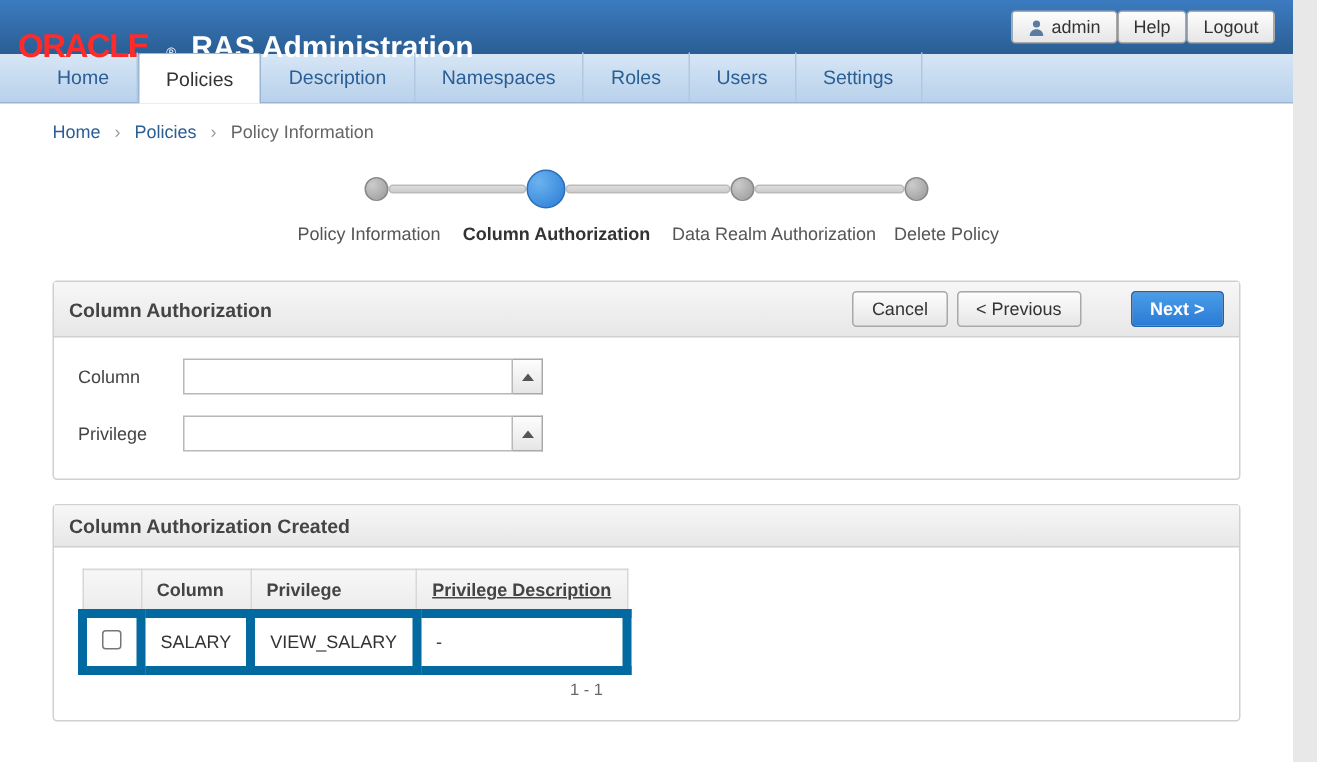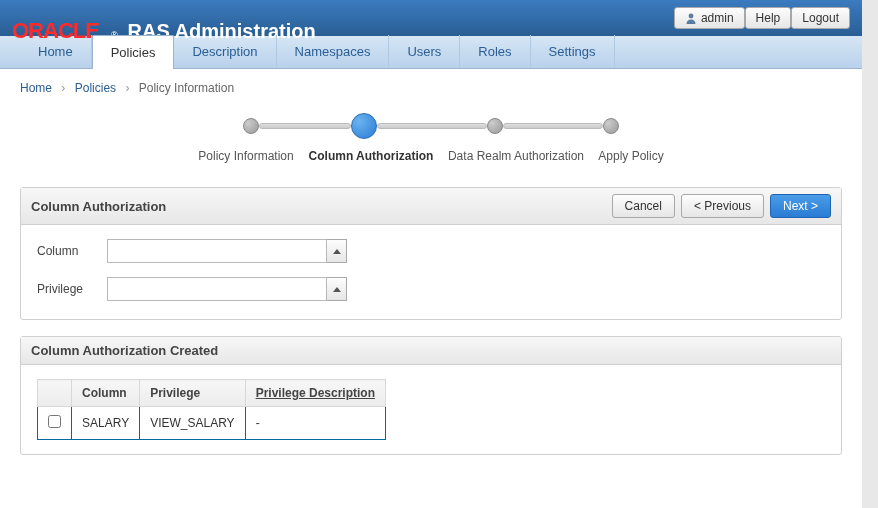--- a/index.html
+++ b/index.html
@@ -12,52 +12,52 @@
 .reg { color: #fff; font-size: 9px; vertical-align: super; margin-left: 2px; }
 .app-title { color: #fff; font-size: 20px; font-weight: bold; margin-top: 28px; }
 .header-right { margin-left: auto; display: flex; gap: 0; }
 .hbtn { background: linear-gradient(#fdfdfd,#e6e6e6); border: 1px solid #a8a8a8; border-radius: 3px; padding: 3px 10px; font-size: 12px; color: #333; cursor: pointer; display: flex; align-items: center; gap: 4px; }
 .user-ico { width: 12px; height: 12px; display: inline-block; }
 
 .tabbar { background: linear-gradient(#d6e6f5,#b8d1eb); height: 33px; display: flex; align-items: flex-end; padding: 0 20px; border-bottom: 1px solid #9ab6d3; }
 .tab { padding: 9px 18px; color: #2a5e94; cursor: pointer; border-right: 1px solid #b0c8e0; font-size: 13px; }
 .tab.active { background: #fff; color: #333; font-weight: normal; border-top: 1px solid #9ab6d3; border-left: 1px solid #9ab6d3; border-right: 1px solid #9ab6d3; border-radius: 2px 2px 0 0; position: relative; top: 1px; }
 
-.content { padding: 12px 20px; }
+.content { padding: 12px 35px; }
 .breadcrumb { color: #666; font-size: 12px; margin-bottom: 18px; }
 .breadcrumb a { color: #2a5e94; text-decoration: none; }
 .bc-sep { color: #999; margin: 0 6px; }
 
 .wizard { display: flex; justify-content: center; align-items: center; margin: 8px 0 24px; position: relative; }
 .wiz-line { height: 6px; background: linear-gradient(#ddd,#ccc); border-radius: 3px; border: 1px solid #bbb; flex: 0 0 auto; }
 .wiz-dot { width: 16px; height: 16px; border-radius: 50%; background: radial-gradient(circle at 30% 30%, #ccc, #999); border: 1px solid #888; }
 .wiz-dot.current { width: 26px; height: 26px; background: radial-gradient(circle at 30% 30%, #6bb3f0, #2a7bd4); border: 1px solid #2a6db8; }
 .wiz-labels { display: flex; justify-content: center; gap: 0; margin-top: 8px; color: #555; font-size: 12px; }
 .wiz-row { display: flex; align-items: center; justify-content: center; }
 .wiz-label { text-align: center; }
 .wiz-label.current { font-weight: bold; color: #333; }
 
 .panel { border: 1px solid #d0d0d0; border-radius: 3px; margin-bottom: 16px; }
 .panel-head { background: linear-gradient(#f7f7f7,#e7e7e7); border-bottom: 1px solid #d0d0d0; padding: 6px 10px; display: flex; align-items: center; }
 .panel-title { font-weight: bold; color: #444; font-size: 13px; }
 .panel-btns { margin-left: auto; display: flex; gap: 6px; }
 .btn { background: linear-gradient(#fdfdfd,#e6e6e6); border: 1px solid #a8a8a8; border-radius: 3px; padding: 4px 12px; font-size: 12px; color: #333; cursor: pointer; }
-.btn-primary { background: linear-gradient(#4a9de8,#2a7bd4); border: 1px solid #1e63b0; color: #fff; font-weight: normal; }
+.btn-primary { background: linear-gradient(#4a9de8,#2a7bd4); border: 1px solid #1e63b0; color: #fff; font-weight: bold; margin-left: 27px; }
 .panel-body { padding: 14px 16px; }
 
 .form-row { display: flex; align-items: center; margin-bottom: 14px; }
 .form-label { width: 70px; text-align: left; color: #444; font-size: 12px; }
 .combo { display: flex; }
 .combo input { width: 220px; height: 24px; border: 1px solid #b8b8b8; padding: 2px 4px; font-size: 12px; }
 .combo-btn { width: 20px; height: 24px; border: 1px solid #a8a8a8; border-left: none; background: linear-gradient(#fdfdfd,#e6e6e6); cursor: pointer; display: flex; align-items: center; justify-content: center; }
 .chev { width: 0; height: 0; border-left: 4px solid transparent; border-right: 4px solid transparent; border-bottom: 5px solid #555; }
 
 .table { border-collapse: collapse; }
 .table th { background: linear-gradient(#f7f7f7,#ececec); border: 1px solid #d8d8d8; padding: 6px 10px; text-align: left; font-weight: bold; color: #444; font-size: 12px; }
-.table td { border: 1px solid #0369a1; padding: 8px 10px; font-size: 12px; color: #333; }
+.table td { border: 6px solid #0369a1; padding: 8px 10px; font-size: 12px; color: #333; }
 .table th.chk, .table td.chk { width: 28px; text-align: center; }
 .pager { text-align: right; padding: 4px 6px 0 0; color: #666; font-size: 11px; width: 356px; }
 </style>
 </head>
 <body>
 <div class="page">
 
 <div class="header">
   <div class="logo">
     <span class="oracle">ORACLE</span>
@@ -77,22 +77,22 @@
     <button class="hbtn">Help</button>
     <button class="hbtn">Logout</button>
   </div>
 </div>
 
 <div class="tabbar">
   <div class="tab">Home</div>
   <div class="tab active">Policies</div>
   <div class="tab">Description</div>
   <div class="tab">Namespaces</div>
+  <div class="tab">Roles</div>
   <div class="tab">Users</div>
-  <div class="tab">Roles</div>
   <div class="tab">Settings</div>
 </div>
 
 <div class="content">
 
   <div class="breadcrumb">
     <a href="#">Home</a>
     <span class="bc-sep">›</span>
     <a href="#">Policies</a>
     <span class="bc-sep">›</span>
@@ -107,21 +107,21 @@
         <div class="wiz-dot current"></div>
         <div class="wiz-line" style="width:110px"></div>
         <div class="wiz-dot"></div>
         <div class="wiz-line" style="width:100px"></div>
         <div class="wiz-dot"></div>
       </div>
       <div class="wiz-labels" style="margin-top:10px;">
         <span class="wiz-label" style="width:110px">Policy Information</span>
         <span class="wiz-label current" style="width:140px">Column Authorization</span>
         <span class="wiz-label" style="width:150px">Data Realm Authorization</span>
-        <span class="wiz-label" style="width:80px">Apply Policy</span>
+        <span class="wiz-label" style="width:80px">Delete Policy</span>
       </div>
     </div>
   </div>
 
   <div class="panel">
     <div class="panel-head">
       <span class="panel-title">Column Authorization</span>
       <div class="panel-btns">
         <button class="btn">Cancel</button>
         <button class="btn">&lt; Previous</button>
@@ -166,18 +166,19 @@
         </thead>
         <tbody>
           <tr>
             <td class="chk"><input type="checkbox" style=""></td>
             <td>SALARY</td>
             <td>VIEW_SALARY</td>
             <td>-</td>
           </tr>
         </tbody>
       </table>
+      <div class="pager">1 - 1</div>
     </div>
   </div>
 
 </div>
 
 </div>
 
 </body></html>

